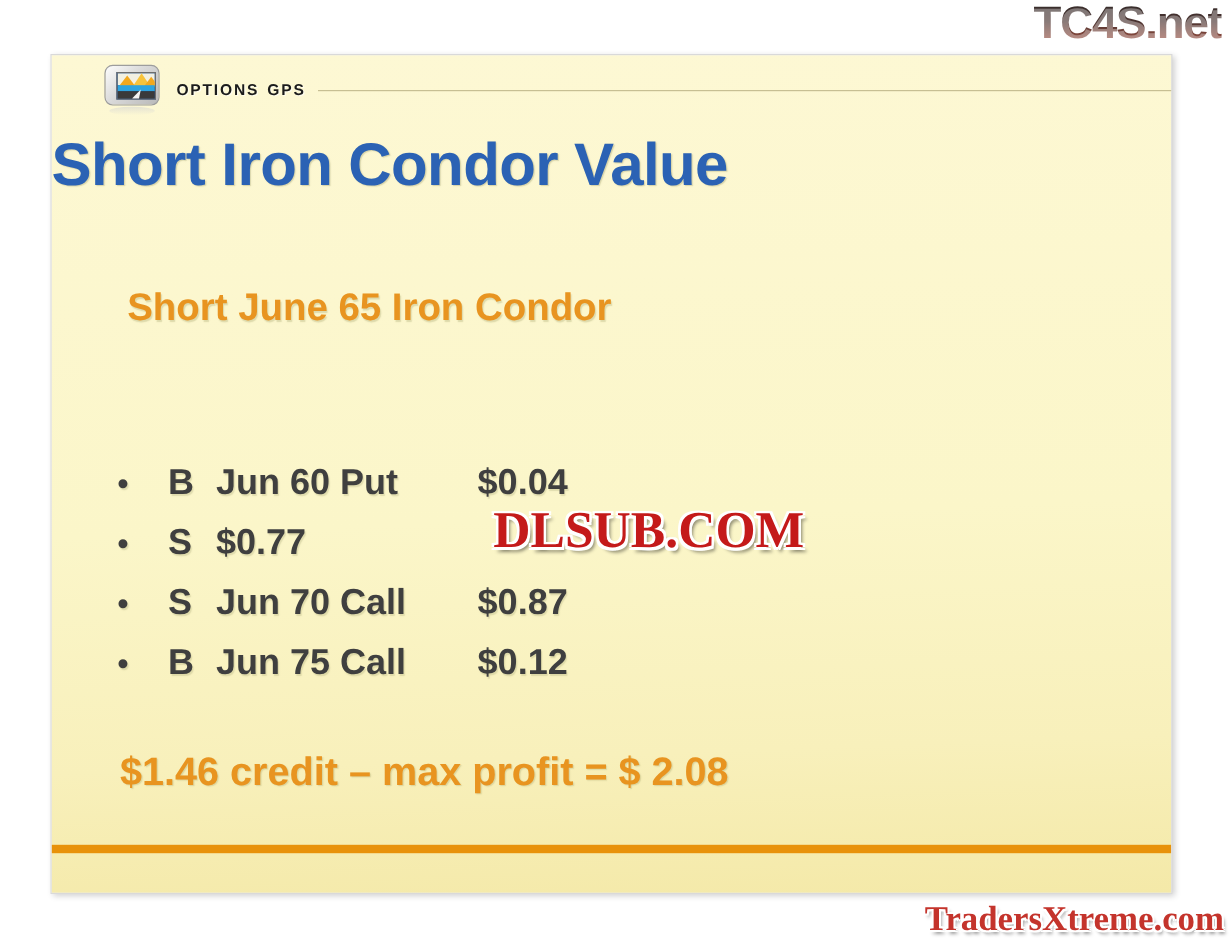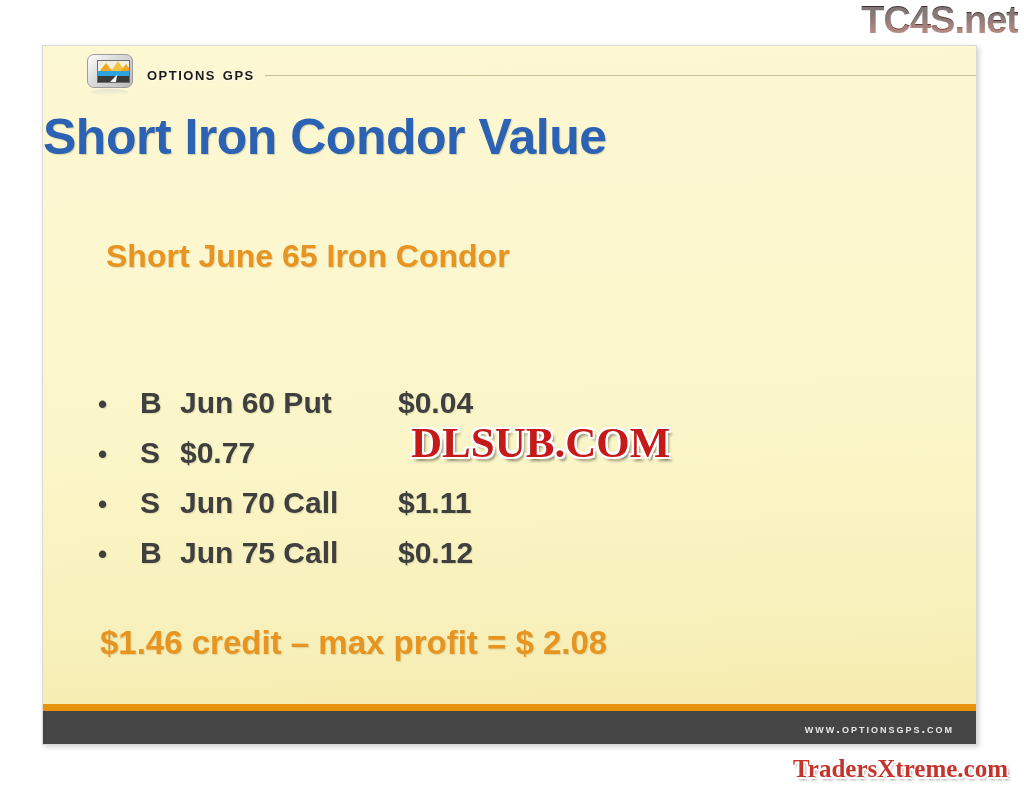--- a/index.html
+++ b/index.html
@@ -248,25 +248,25 @@
     paint-order: stroke fill;
     text-shadow:
        2px 0 0 #ffffff, -2px 0 0 #ffffff, 0 2px 0 #ffffff, 0 -2px 0 #ffffff,
        2px 2px 0 #ffffff, -2px 2px 0 #ffffff, 2px -2px 0 #ffffff, -2px -2px 0 #ffffff,
        3px 4px 3px rgba(0,0,0,0.45);
     z-index: 30;
     white-space: nowrap;
   }
   .tx-watermark {
     position: absolute;
-    right: 16px;
+    right: 4px;
     bottom: 8px;
     font-family: "Liberation Serif", serif;
     font-weight: bold;
-    font-size: 25px;
+    font-size: 29px;
     color: #c4342c;
     text-shadow:
        1.5px 0 0 #ffffff, -1.5px 0 0 #ffffff, 0 1.5px 0 #ffffff, 0 -1.5px 0 #ffffff,
        1.5px 1.5px 0 #ffffff, -1.5px 1.5px 0 #ffffff, 1.5px -1.5px 0 #ffffff, -1.5px -1.5px 0 #ffffff,
        2px 3px 3px rgba(0,0,0,0.4);
     z-index: 40;
     white-space: nowrap;
   }
 </style>
 </head>
@@ -308,33 +308,30 @@
     </li>
     <li class="bullet-row">
       <span class="bullet-dot">•</span>
       <span class="bullet-side">S</span>
       <span class="bullet-price">$0.77</span>
     </li>
     <li class="bullet-row">
       <span class="bullet-dot">•</span>
       <span class="bullet-side">S</span>
       <span class="bullet-desc">Jun 70 Call</span>
-      <span class="bullet-price">$1.11</span>
+      <span class="bullet-price">$0.87</span>
     </li>
     <li class="bullet-row">
       <span class="bullet-dot">•</span>
       <span class="bullet-side">B</span>
       <span class="bullet-desc">Jun 75 Call</span>
       <span class="bullet-price">$0.12</span>
     </li>
   </ul>
 
   <div class="credit-line">$1.46 credit – max profit = $ 2.08</div>
 
   <div class="footer-stripe"></div>
-  <div class="footer-bar">
-    <div class="footer-text">www.OptionsGPS.com</div>
-  </div>
 
   <div class="dlsub-watermark">DLSUB.COM</div>
 </div>
 
 <div class="tx-watermark">TradersXtreme.com</div>
 
 </body></html>

